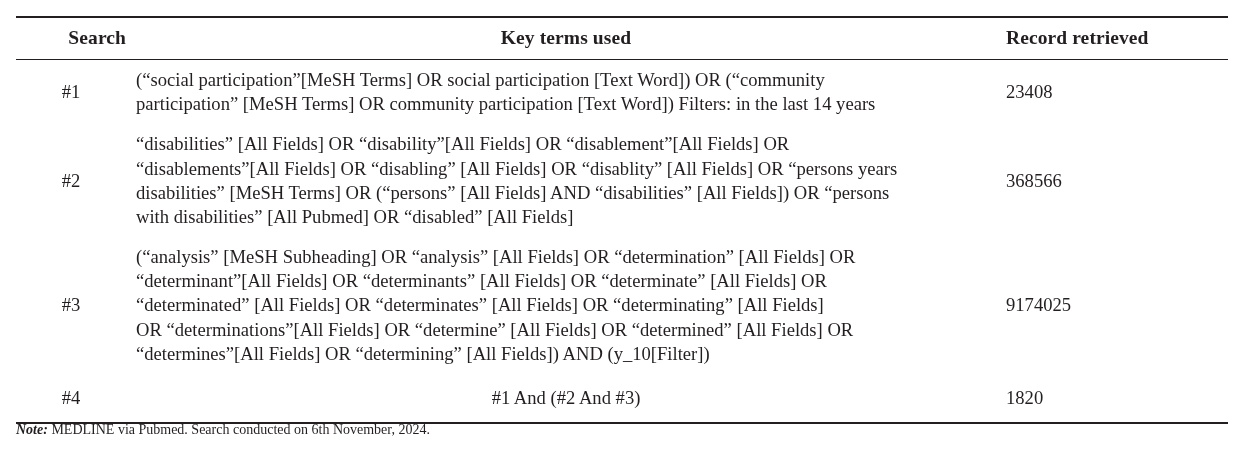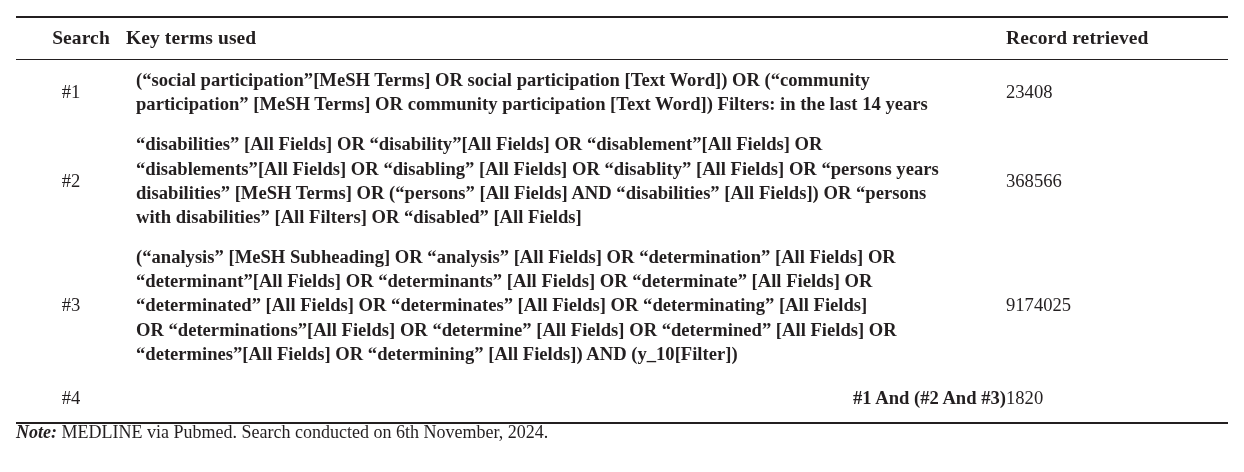--- a/index.html
+++ b/index.html
@@ -51,59 +51,59 @@
     width: 1212px;
   }
 
   thead th {
     font-weight: bold;
     font-size: 19.5px;
     padding: 9px 0 10px 0;
     vertical-align: middle;
     letter-spacing: 0.1px;
   }
-  th.h-search  { text-align: center; padding-left: 20px; }
-  th.h-terms   { text-align: left; }
+  th.h-search  { text-align: right; padding-left: 20px; }
+  th.h-terms   { text-align: center; }
   th.h-records { text-align: left; padding-right: 6px; }
 
   tbody td {
     font-size: 18.6px;
     line-height: 1.30;
     vertical-align: middle;
     padding: 7px 0 7px 0;
   }
   td.d-search {
     text-align: center;
     white-space: nowrap;
   }
   td.d-terms {
     text-align: left;
     padding-left: 10px;
     padding-right: 16px;
   }
   td.d-terms.centered {
-    text-align: right;
+    text-align: center;
     padding-left: 0;
     padding-right: 0;
   }
   td.d-records {
     text-align: left;
     white-space: nowrap;
     padding-right: 6px;
   }
   tbody tr.r-tall td { padding-top: 8px; padding-bottom: 8px; }
   tbody tr.r-short td { padding-top: 12px; padding-bottom: 12px; }
 
-  .terms-line { display: block; font-weight: bold; }
+  .terms-line { display: block; }
 
   .note {
     position: absolute;
     left: 16px;
     top: 421px;
-    font-size: 18px;
+    font-size: 14px;
     line-height: 1.25;
     white-space: nowrap;
   }
   .note .note-label {
     font-weight: bold;
     font-style: italic;
   }
 </style>
 </head>
 <body>
@@ -147,21 +147,21 @@
           </td>
           <td class="d-records">23408</td>
         </tr>
 
         <tr class="r-tall">
           <td class="d-search">#2</td>
           <td class="d-terms">
             <span class="terms-line">“disabilities” [All Fields] OR “disability”[All Fields] OR “disablement”[All Fields] OR</span>
             <span class="terms-line">“disablements”[All Fields] OR “disabling” [All Fields] OR “disablity” [All Fields] OR “persons years</span>
             <span class="terms-line">disabilities” [MeSH Terms] OR (“persons” [All Fields] AND “disabilities” [All Fields]) OR “persons</span>
-            <span class="terms-line">with disabilities” [All Filters] OR “disabled” [All Fields]</span>
+            <span class="terms-line">with disabilities” [All Pubmed] OR “disabled” [All Fields]</span>
           </td>
           <td class="d-records">368566</td>
         </tr>
 
         <tr class="r-tall">
           <td class="d-search">#3</td>
           <td class="d-terms">
             <span class="terms-line">(“analysis” [MeSH Subheading] OR “analysis” [All Fields] OR “determination” [All Fields] OR</span>
             <span class="terms-line">“determinant”[All Fields] OR “determinants” [All Fields] OR “determinate” [All Fields] OR</span>
             <span class="terms-line">“determinated” [All Fields] OR “determinates” [All Fields] OR “determinating” [All Fields]</span>

